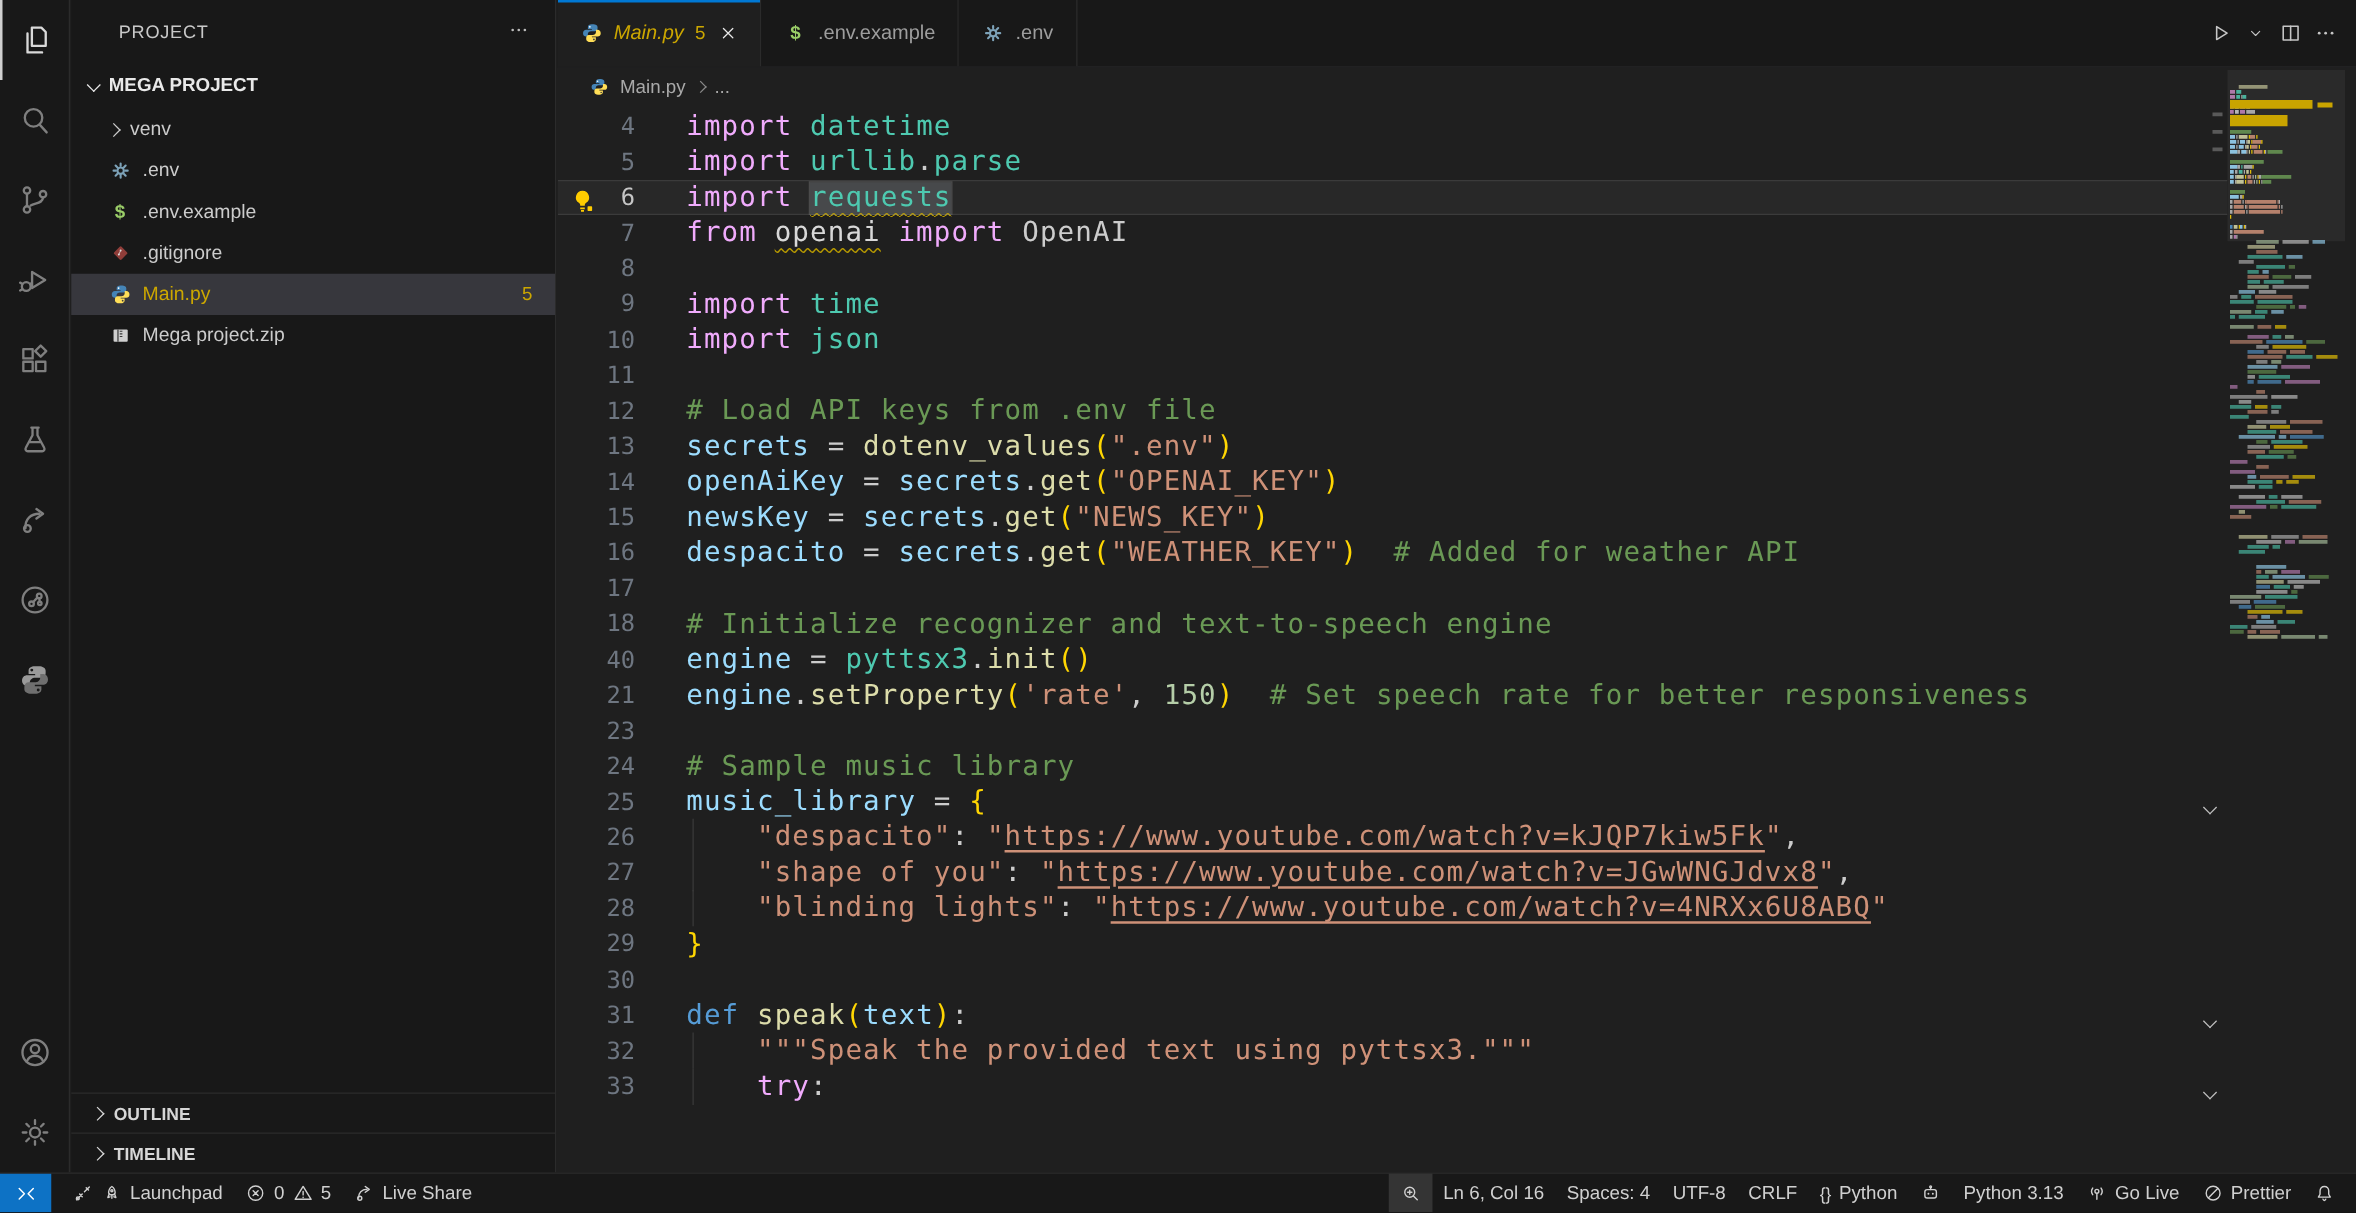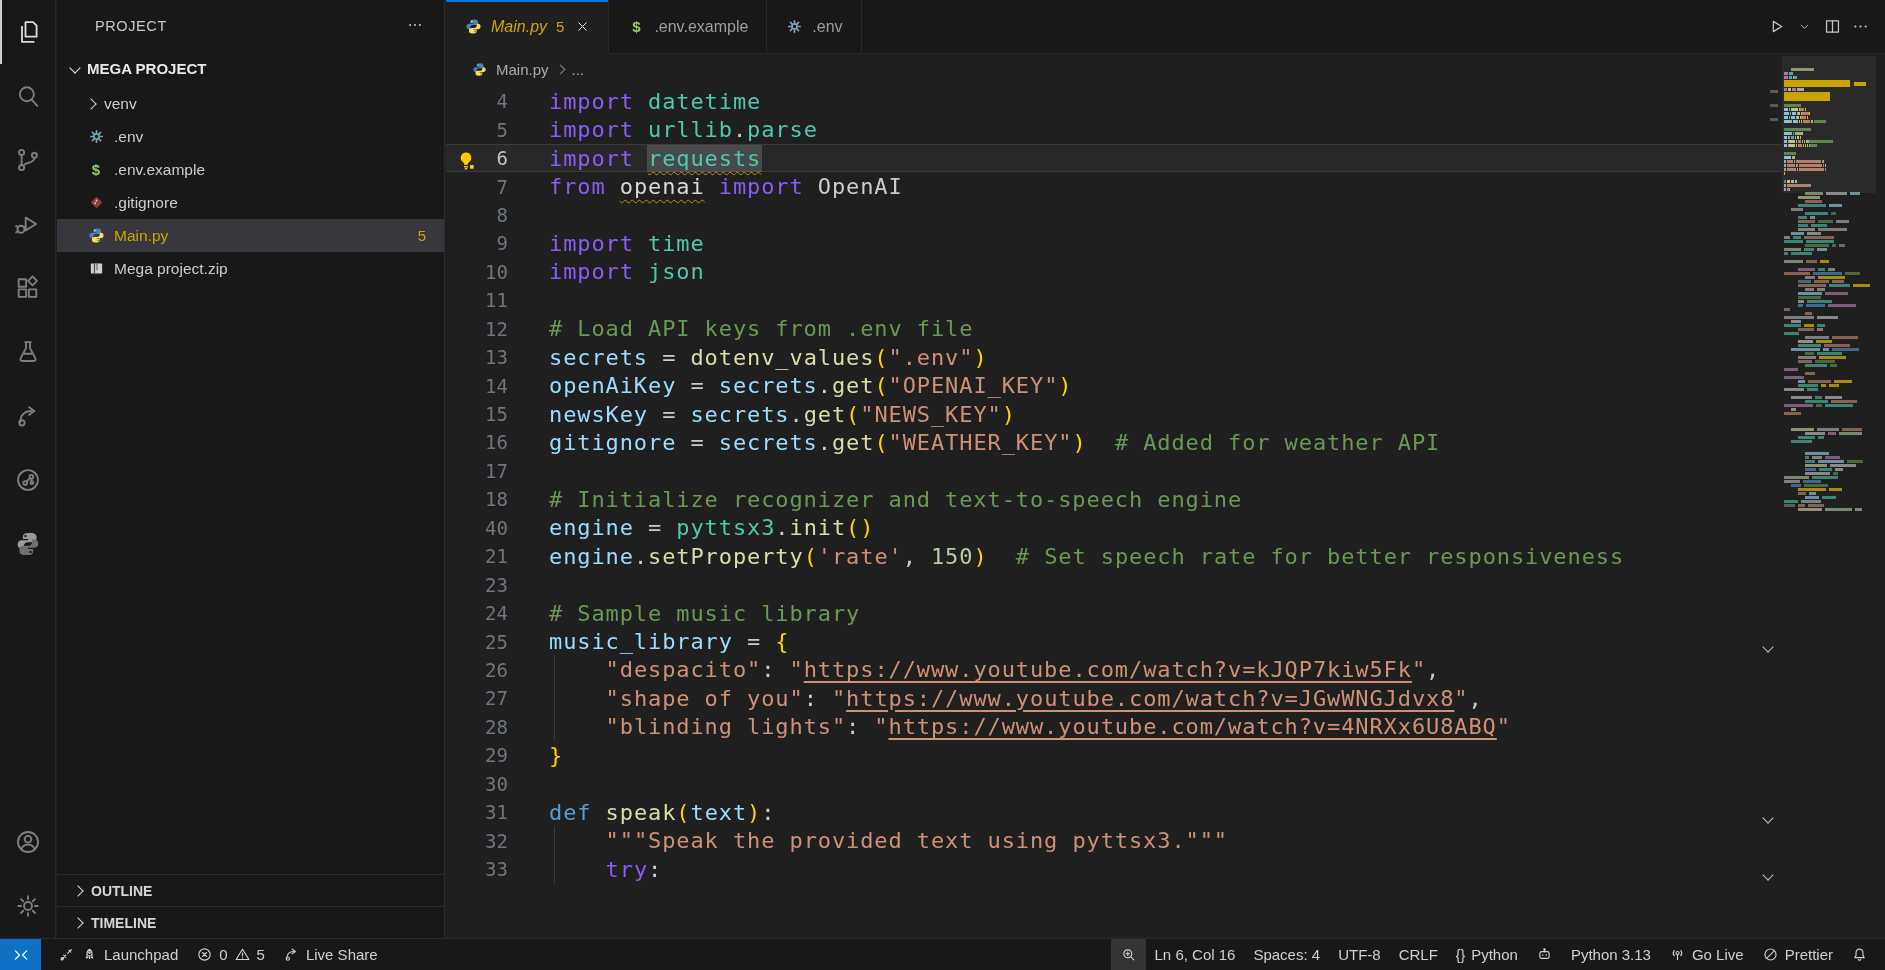--- a/index.html
+++ b/index.html
@@ -57,21 +57,21 @@
   
   .editor{position:absolute;left:446px;top:84px;width:1336px;height:856px;overflow:hidden;padding-top:3px;box-sizing:border-box}
   .row{display:flex;height:28.45px;align-items:center;position:relative;cursor:text}
   .row.current{background:rgba(255,255,255,.045);box-shadow:inset 0 1px 0 rgba(255,255,255,.09),inset 0 -1px 0 rgba(255,255,255,.09)}
   .gutter{position:relative;width:103px;flex:none;display:flex;align-items:center;justify-content:flex-end;padding-right:41px;box-sizing:border-box;font-family:"DejaVu Sans Mono",monospace;font-size:19px;color:#6e7681;cursor:default}
   .row.current .gutter{color:#c6c6c6}
   .bulb{position:absolute;left:9px;top:3px;width:22px;height:22px;cursor:pointer}
   .fold{position:absolute;right:10px;top:10px;color:#c0c0c0;cursor:pointer}
   .content{font-family:"DejaVu Sans Mono",monospace;font-size:22px;letter-spacing:.9px;white-space:pre;position:relative;color:#ccc}
   .row.guide .content::before{content:"";position:absolute;left:5px;top:-2px;bottom:-2px;width:1px;background:#3a3a3a}
-  .tk-kw{color:#8b5cf6}.tk-def{color:#569CD6}.tk-mod{color:#4EC9B0}.tk-fn{color:#DCDCAA}
+  .tk-kw{color:#f0abfc}.tk-def{color:#569CD6}.tk-mod{color:#4EC9B0}.tk-fn{color:#DCDCAA}
   .tk-var{color:#9CDCFE}.tk-str{color:#CE9178}.tk-num{color:#B5CEA8}.tk-com{color:#6A9955}
   .tk-brk{color:#ffd602}.tk-pln{color:#cccccc}
   .tk-wsq{color:#d8d8d8;text-decoration:underline wavy #b89a00 1px;text-underline-offset:5px}
   .tk-msq{color:#4EC9B0;background:rgba(97,101,103,.55);outline:1px solid rgba(140,140,140,.35);text-decoration:underline wavy #b89a00 1px;text-underline-offset:5px}
   .tk-lnk{color:#CE9178;text-decoration:underline;text-underline-offset:4px;cursor:pointer}
 
   
   .minimap{position:absolute;left:1782px;top:56px;width:94px;height:600px;cursor:pointer}
   .mm-viewport{position:absolute;left:0;top:0;width:100%;height:137px;background:rgba(255,255,255,.05)}
   .mm-bar{position:absolute;height:2.5px}
@@ -423,21 +423,21 @@
       <div class="row">
         <div class="gutter">
           <span>15</span>
         </div>
         <div class="content"><span class="tk-var">newsKey</span><span class="tk-pln"> = </span><span class="tk-var">secrets</span><span class="tk-pln">.</span><span class="tk-fn">get</span><span class="tk-brk">(</span><span class="tk-str">"NEWS_KEY"</span><span class="tk-brk">)</span></div>
       </div>
       <div class="row">
         <div class="gutter">
           <span>16</span>
         </div>
-        <div class="content"><span class="tk-var">gitignore</span><span class="tk-pln"> = </span><span class="tk-var">secrets</span><span class="tk-pln">.</span><span class="tk-fn">get</span><span class="tk-brk">(</span><span class="tk-str">"WEATHER_KEY"</span><span class="tk-brk">)</span><span class="tk-pln">  </span><span class="tk-com"># Added for weather API</span></div>
+        <div class="content"><span class="tk-var">despacito</span><span class="tk-pln"> = </span><span class="tk-var">secrets</span><span class="tk-pln">.</span><span class="tk-fn">get</span><span class="tk-brk">(</span><span class="tk-str">"WEATHER_KEY"</span><span class="tk-brk">)</span><span class="tk-pln">  </span><span class="tk-com"># Added for weather API</span></div>
       </div>
       <div class="row">
         <div class="gutter">
           <span>17</span>
         </div>
         <div class="content"></div>
       </div>
       <div class="row">
         <div class="gutter">
           <span>18</span>

